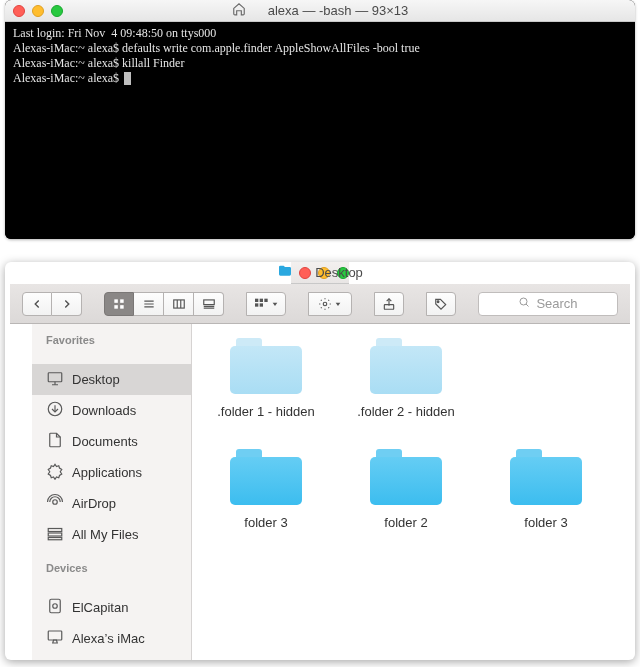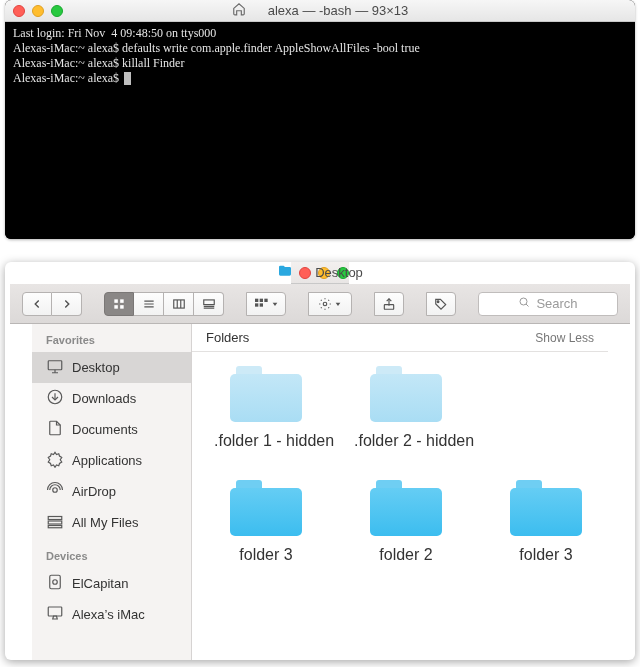--- a/index.html
+++ b/index.html
@@ -100,21 +100,21 @@
   .searchbox svg{width:12px;height:12px;}
 
   .finder-body { flex:1; display:flex; min-height:0; }
   .sidebar {
     width:160px; background:#f5f3f2;
     border-right:1px solid #d6d3d2;
     padding-top:6px;
   }
   .sb-header {
     font-size:11px; color:#8a8a8a; font-weight:600;
-    padding:4px 14px 6px;
+    padding:4px 14px 18px;
   }
   .sb-item {
     display:flex; align-items:center; gap:8px;
     padding:5px 10px 5px 14px;
     font-size:13px; color:#333;
   }
   .sb-item.selected{ background:#d8d6d5; }
   .sb-item svg{width:18px;height:18px;flex-shrink:0;}
   .sb-item .lbl{white-space:nowrap;overflow:hidden;text-overflow:ellipsis;}
 
@@ -135,21 +135,21 @@
     border-radius:3px 3px 0 0;
   }
   .folder-icon .body {
     position:absolute; left:0; top:8px; right:0; bottom:0;
     border-radius:5px;
   }
   .hidden-folder .tab{ background:#cdeaf7; }
   .hidden-folder .body{ background:linear-gradient(#c3e7f7,#a9ddf4); }
   .normal-folder .tab{ background:#6fcef3; }
   .normal-folder .body{ background:linear-gradient(#65cdf4,#3cbdef); }
-  .folder-item .name { font-size:16px; color:#333; white-space:nowrap; }
+  .folder-item .name { font-size:13px; color:#333; white-space:nowrap; }
 </style>
 </head>
 <body>
 
 <div class="terminal">
   <div class="titlebar">
     <div class="lights">
       <div class="light red"></div>
       <div class="light yellow"></div>
       <div class="light green"></div>
@@ -351,24 +351,20 @@
       <div class="sb-item">
         <span><svg viewBox="0 0 24 24" fill="none" stroke="#5a5a5a" stroke-width="1.6">
               <rect x="3" y="4" width="18" height="12" rx="1"></rect>
               <path d="M9 20h6l-1-4h-4z"></path>
             </svg></span>
         <span class="lbl">Alexa’s iMac</span>
       </div>
     </div>
 
     <div class="content">
-      <div class="section-header">
-        <span>Folders</span>
-        <span class="showless">Show Less</span>
-      </div>
       <div class="grid">
         <div class="row">
           <div class="folder-item">
             <div class="folder-icon hidden-folder">
                 <div class="tab"></div>
                 <div class="body"></div>
               </div>
             <div class="name">.folder 1 - hidden</div>
           </div>
           <div class="folder-item">

